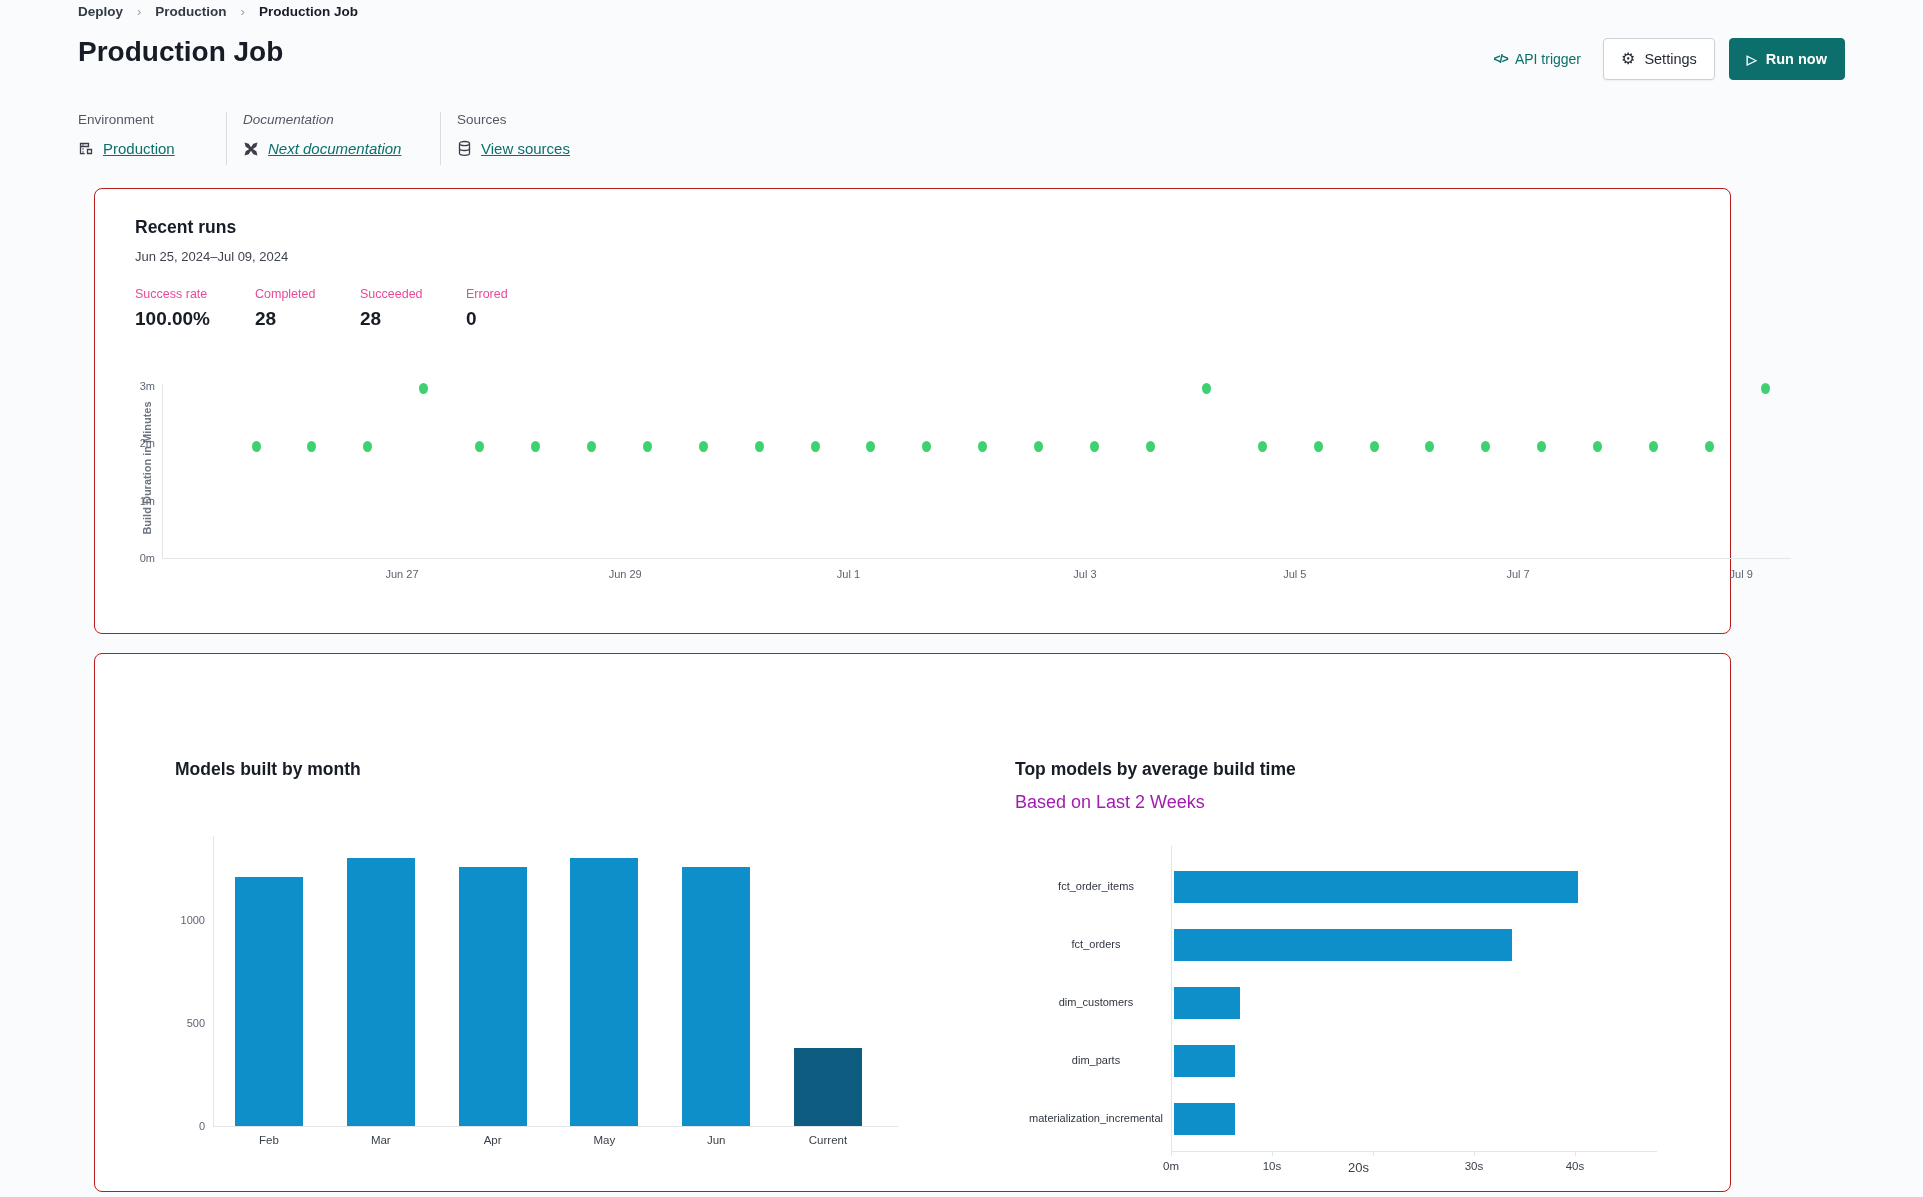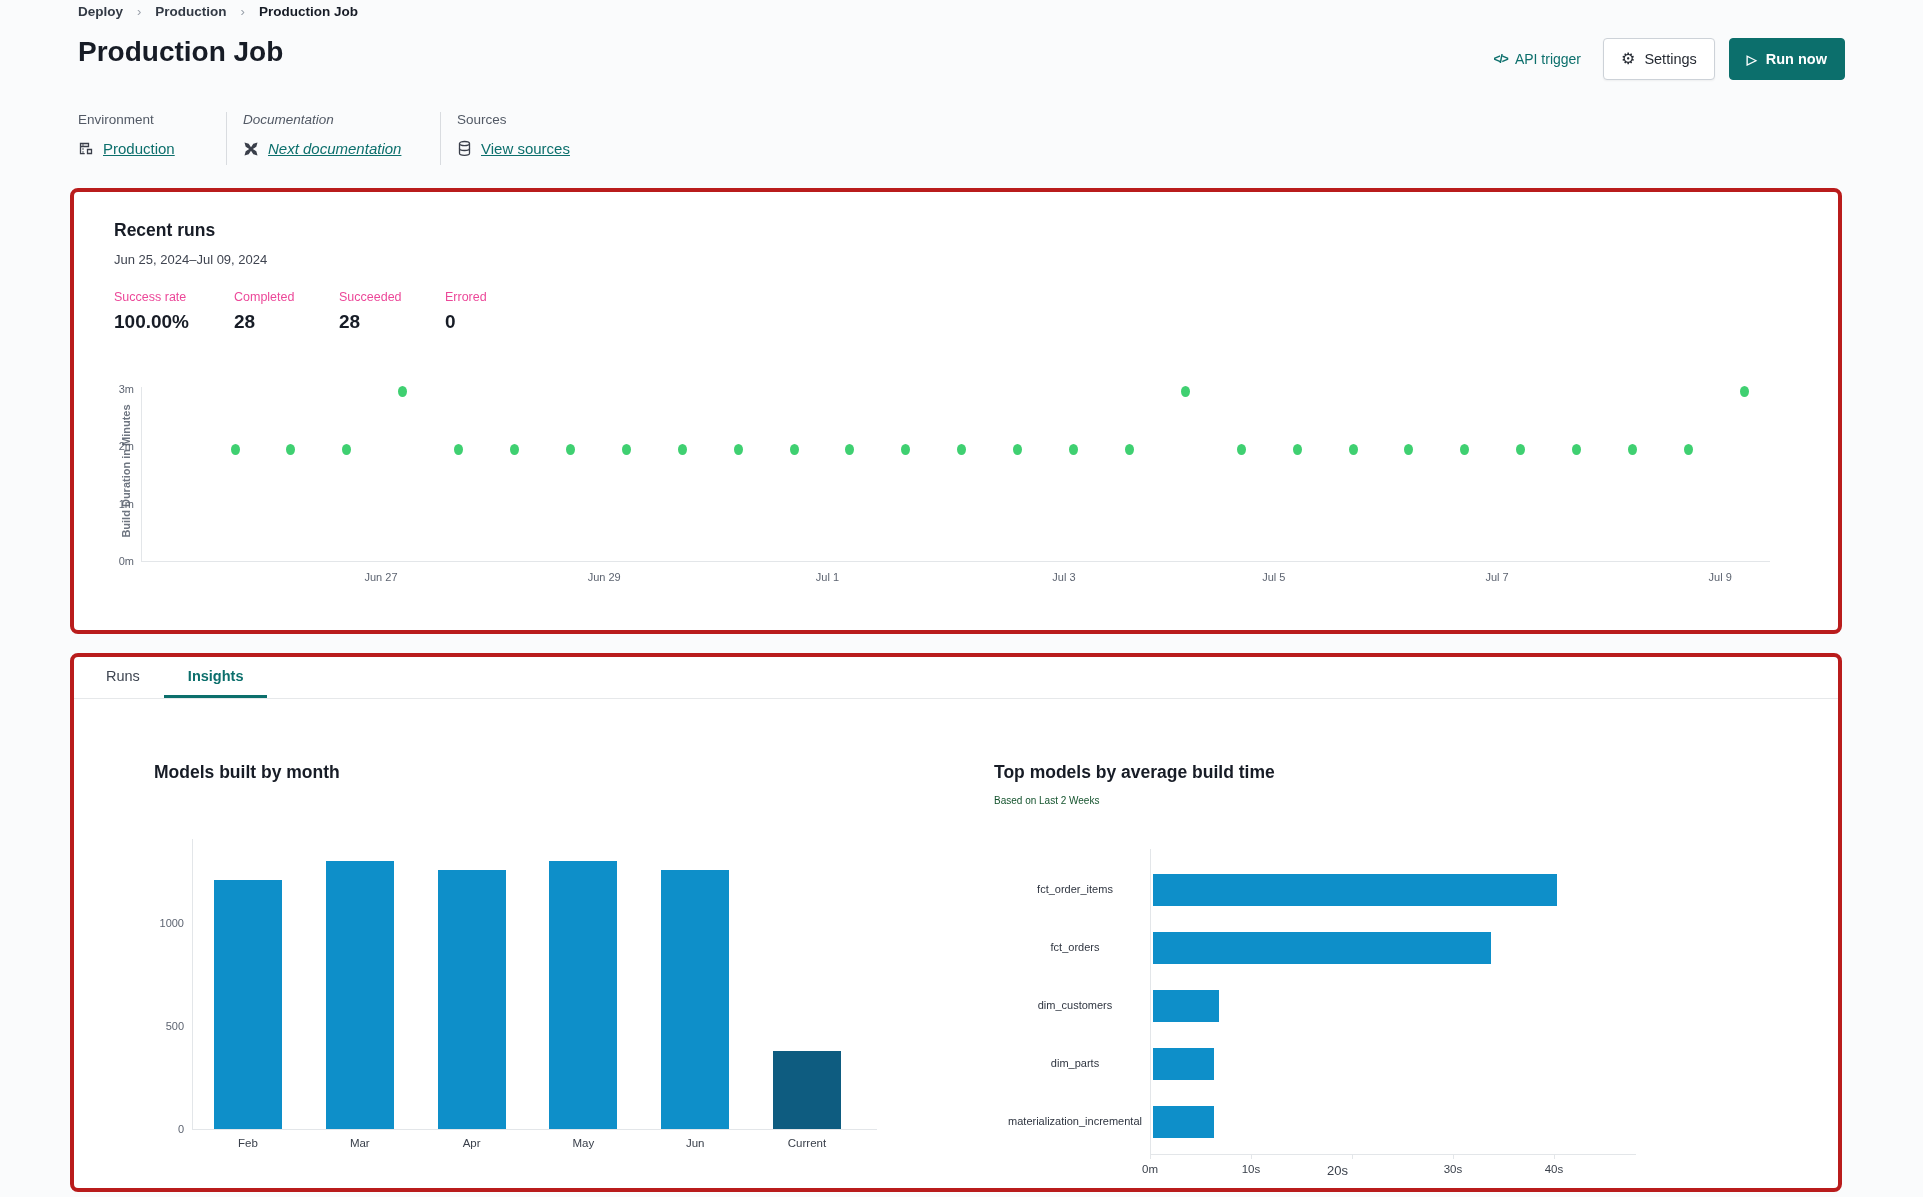--- a/index.html
+++ b/index.html
@@ -27,21 +27,21 @@
   .info-row{position:absolute;left:78px;top:112px;display:flex;align-items:stretch;}
   .info-col{box-sizing:border-box;padding-left:16px;border-right:1px solid #d9dce0;}
   .info-col:first-child{padding-left:0;}
   .info-col:last-child{border-right:none;}
   .info-label{font-size:13.5px;color:#525965;margin-bottom:13px;}
   .info-value{display:flex;align-items:center;gap:9px;font-size:15px;color:#20262f;padding-bottom:8px;}
   .info-link{color:var(--accent,#0c6f6c);text-decoration:underline;cursor:pointer;}
   .mini-icon{display:inline-flex;align-items:center;}
 
   
-  .card{position:absolute;left:70px;width:1772px;background:#ffffff;border:4px solid #b91c1c;border-radius:8px;box-sizing:border-box;}
+  .card{position:absolute;left:94px;width:1637px;background:#ffffff;border:1px solid #b91c1c;border-radius:8px;box-sizing:border-box;}
   .recent-runs-card{top:188px;height:446px;}
   .card-title{position:absolute;left:40px;top:28px;font-size:17.5px;font-weight:700;color:#171c26;}
   .card-subtitle{position:absolute;left:40px;top:60px;font-size:13px;color:#3f4450;}
 
   .stats-row{position:absolute;left:40px;top:98px;display:flex;}
   .stat{box-sizing:border-box;}
   .stat-label{font-size:12.5px;color:#ec4899;margin-bottom:7px;}
   .stat-value{font-size:19px;font-weight:700;color:#171c26;}
 
   
@@ -51,21 +51,21 @@
   .tick-label{position:absolute;font-size:11px;color:#5d6471;white-space:nowrap;}
   .dot{position:absolute;border-radius:50%;}
 
   
   .tabs-card{top:653px;height:539px;}
   .tab-bar{position:absolute;left:0;top:0;width:100%;height:42px;border-bottom:1px solid #e6e8ea;display:flex;align-items:stretch;padding-left:8px;box-sizing:border-box;}
   .tab{display:flex;align-items:center;padding:0 24px;font-size:14.5px;color:#3f4652;cursor:pointer;border-bottom:3px solid transparent;box-sizing:border-box;}
   .tab.active{color:var(--accent,#0c6f6c);font-weight:700;border-bottom-color:var(--accent,#0c6f6c);}
 
   .chart-title{position:absolute;font-size:17.5px;font-weight:700;color:#171c26;}
-  .chart-subtitle{position:absolute;font-size:10px;color:#14532d;}
+  .chart-subtitle{position:absolute;font-size:18px;color:#a21caf;}
 
   .barchart-wrap{position:absolute;left:118px;top:177px;width:700px;height:330px;}
   .hbarchart-wrap{position:absolute;left:932px;top:192px;width:680px;height:340px;}
   .bar{position:absolute;}
   .hbar-label{position:absolute;font-size:11px;color:#2f3540;text-align:center;width:138px;white-space:nowrap;}
 </style>
 </head>
 <body>
 
 <div class="page">
@@ -199,24 +199,20 @@
         <div class="dot" style="left: 1352.3px; top: 64.7065px; width: 9px; height: 11px; background: rgb(63, 208, 113);"></div>
         <div class="dot" style="left: 1408.2px; top: 64.7065px; width: 9px; height: 11px; background: rgb(63, 208, 113);"></div>
         <div class="dot" style="left: 1464.1px; top: 64.7065px; width: 9px; height: 11px; background: rgb(63, 208, 113);"></div>
         <div class="dot" style="left: 1520px; top: 64.7065px; width: 9px; height: 11px; background: rgb(63, 208, 113);"></div>
         <div class="dot" style="left: 1575.9px; top: 64.7065px; width: 9px; height: 11px; background: rgb(63, 208, 113);"></div>
         <div class="dot" style="left: 1631.8px; top: 7.3765px; width: 9px; height: 11px; background: rgb(63, 208, 113);"></div>
       </div>
   </section>
 
   <section class="card tabs-card">
-    <div class="tab-bar">
-      <div class="tab">Runs</div>
-      <div class="tab active">Insights</div>
-    </div>
 
     <div class="chart-title" style="left:80px;top:105px;">Models built by month</div>
     <div class="barchart-wrap" id="bar-chart">
         <div class="axis-line" style="left: 0px; top: 5px; width: 1px; height: 290px;"></div>
         <div class="axis-line" style="left: 0px; top: 295px; width: 685px; height: 1px;"></div>
         <div class="tick-label" style="left: -46px; top: 289px; width: 38px; text-align: right;">0</div>
         <div class="tick-label" style="left: -46px; top: 186px; width: 38px; text-align: right;">500</div>
         <div class="tick-label" style="left: -46px; top: 83px; width: 38px; text-align: right;">1000</div>
         <div class="bar" style="left: 22px; top: 45.74px; width: 68px; height: 249.26px; background: rgb(14, 143, 201);"></div>
         <div class="tick-label" style="left: 21px; top: 303px; width: 70px; text-align: center; color: rgb(58, 64, 75); font-size: 11.5px;">Feb</div>

